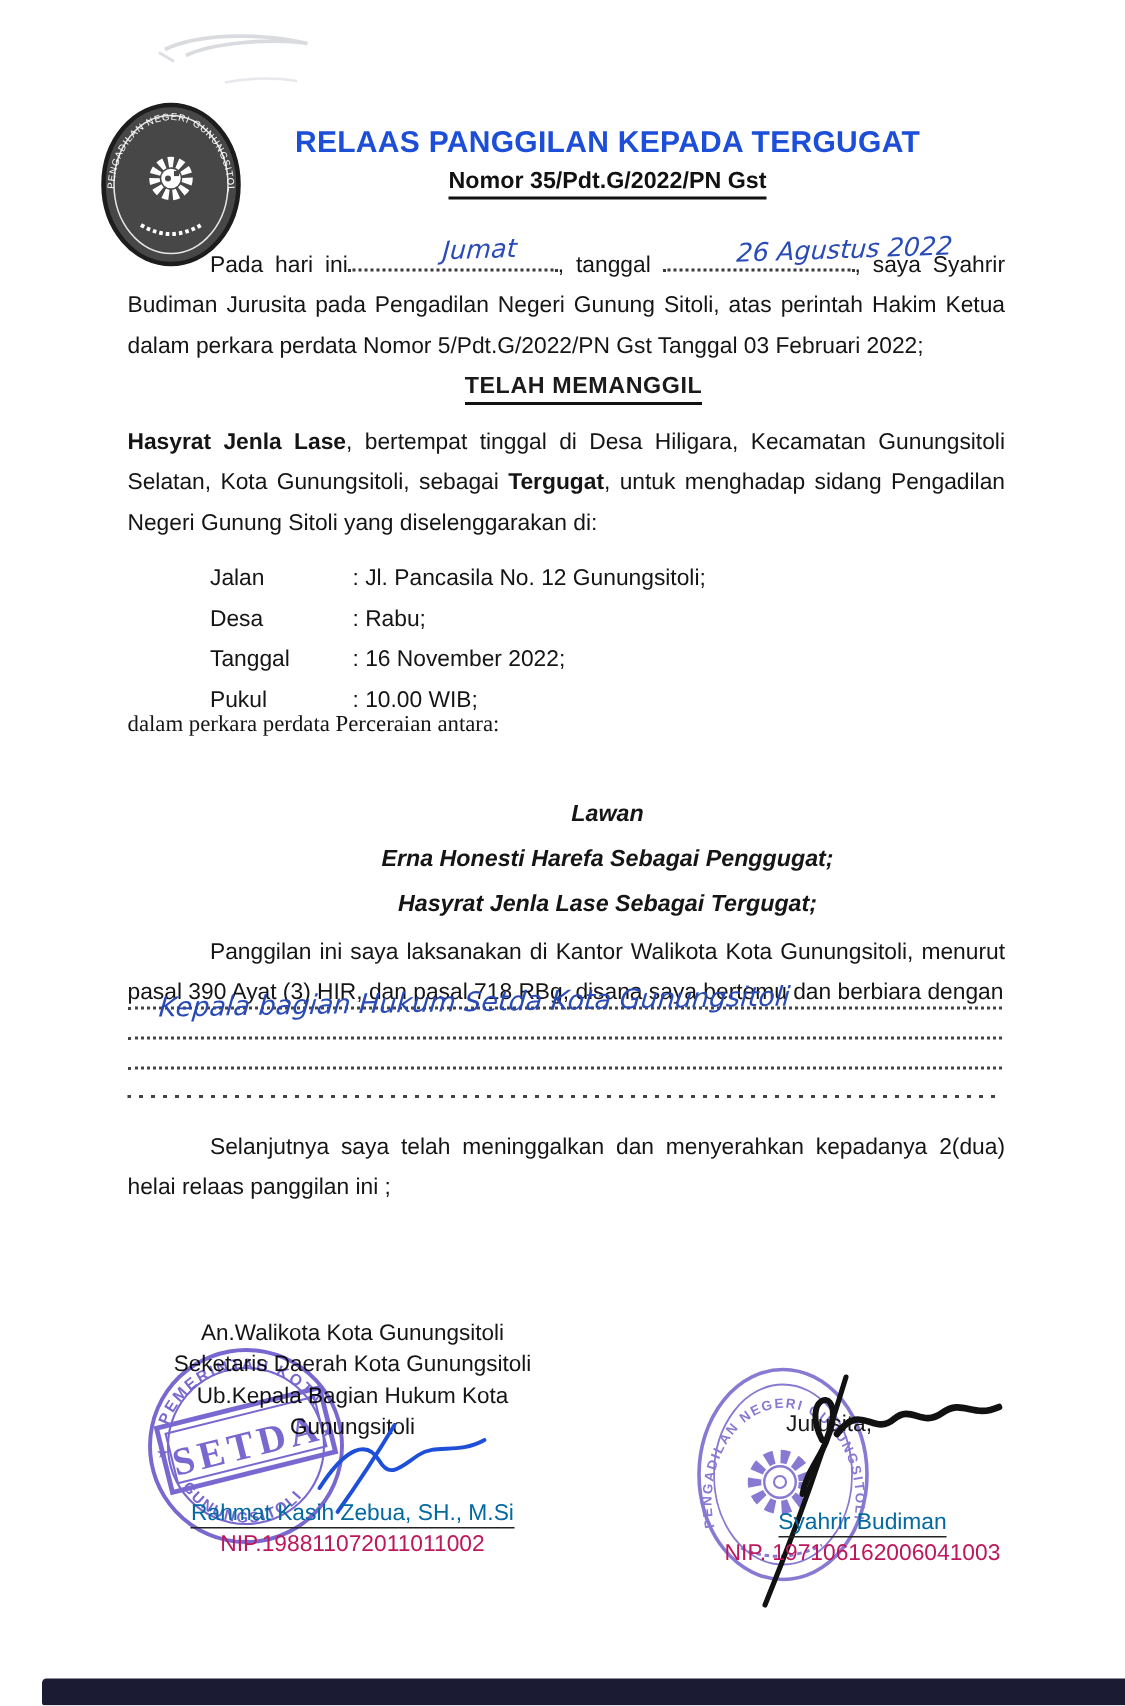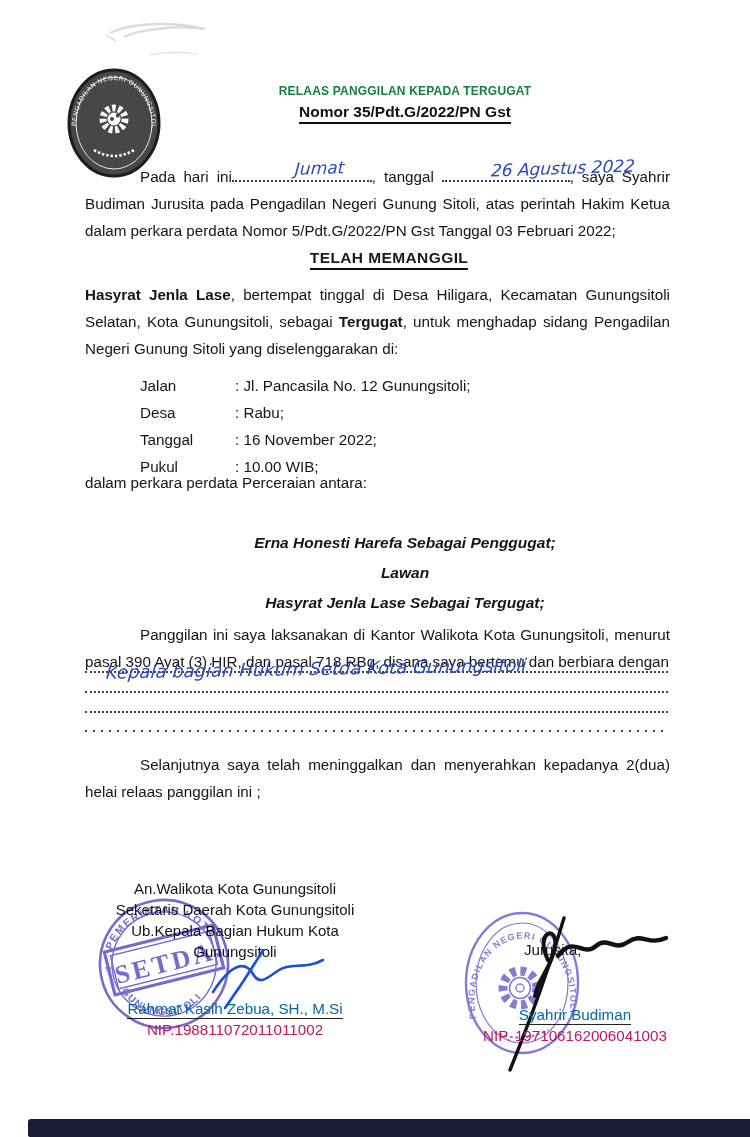--- a/index.html
+++ b/index.html
@@ -1,21 +1,21 @@
 <!DOCTYPE html>
 <html><head>
 <meta charset="utf-8">
 <style>
   html,body{margin:0;padding:0;background:#ffffff;}
   #page{position:relative;width:750px;height:1137px;background:#ffffff;overflow:hidden;
         font-family:"Liberation Sans",sans-serif;color:#1a1a1a;}
   .abs{position:absolute;}
   
   #title-block{left:100px;top:84px;width:610px;text-align:center;}
-  .doc-title{font-size:12px;font-weight:bold;letter-spacing:.2px;color:#15803d;}
+  .doc-title{font-size:20px;font-weight:bold;letter-spacing:.2px;color:#1d4ed8;}
   .doc-number{display:inline-block;margin-top:5px;font-size:15.5px;font-weight:bold;
               border-bottom:2px solid #111;padding-bottom:1px;color:#111;}
   
   .para{font-size:15.2px;line-height:27px;text-align:justify;color:#151515;margin:0;}
   .indent{text-indent:55px;}
   .b{font-weight:bold;}
   
   .blank{display:inline-block;position:relative;border-bottom:2px dotted #3a3a3a;height:14px;vertical-align:baseline;}
   .blank1{width:140px;}
   .blank2{width:128px;}
@@ -103,27 +103,27 @@
     <div class="hrow">
       <span class="hlabel">Tanggal</span>
       <span class="hvalue">: 16 November 2022;</span>
     </div>
     <div class="hrow">
       <span class="hlabel">Pukul</span>
       <span class="hvalue">: 10.00 WIB;</span>
     </div>
   </div>
 
-  <div class="abs" style="left:85px;top:469px;width:585px;">
+  <div class="abs" style="left:85px;top:469px;width:585px;font-family:Liberation Serif, serif;">
     <p class="para">dalam perkara perdata Perceraian antara:</p>
   </div>
 
   <div class="abs" id="parties">
+    <div class="party-line">Lawan</div>
     <div class="party-line">Erna Honesti Harefa Sebagai  Penggugat;</div>
-    <div class="party-line">Lawan</div>
     <div class="party-line">Hasyrat Jenla Lase Sebagai  Tergugat;</div>
   </div>
 
   <div class="abs" style="left:85px;top:621px;width:585px;">
     <p class="para indent">Panggilan ini saya laksanakan di Kantor Walikota Kota Gunungsitoli, menurut pasal 390 Ayat (3) HIR, dan pasal 718 RBg, disana saya bertemu dan berbiara dengan</p>
   </div>
 
   <div class="abs" style="left:85px;top:662px;width:583px;">
     <div class="dotrow r1"></div>
     <div class="dotrow rn"></div>

